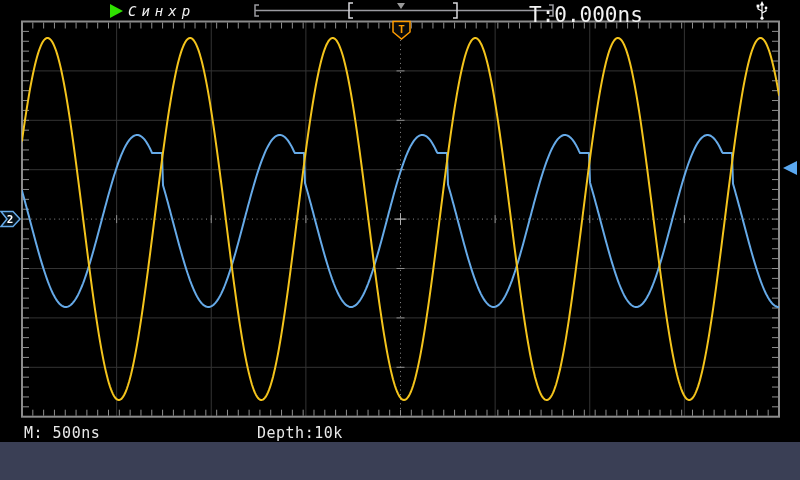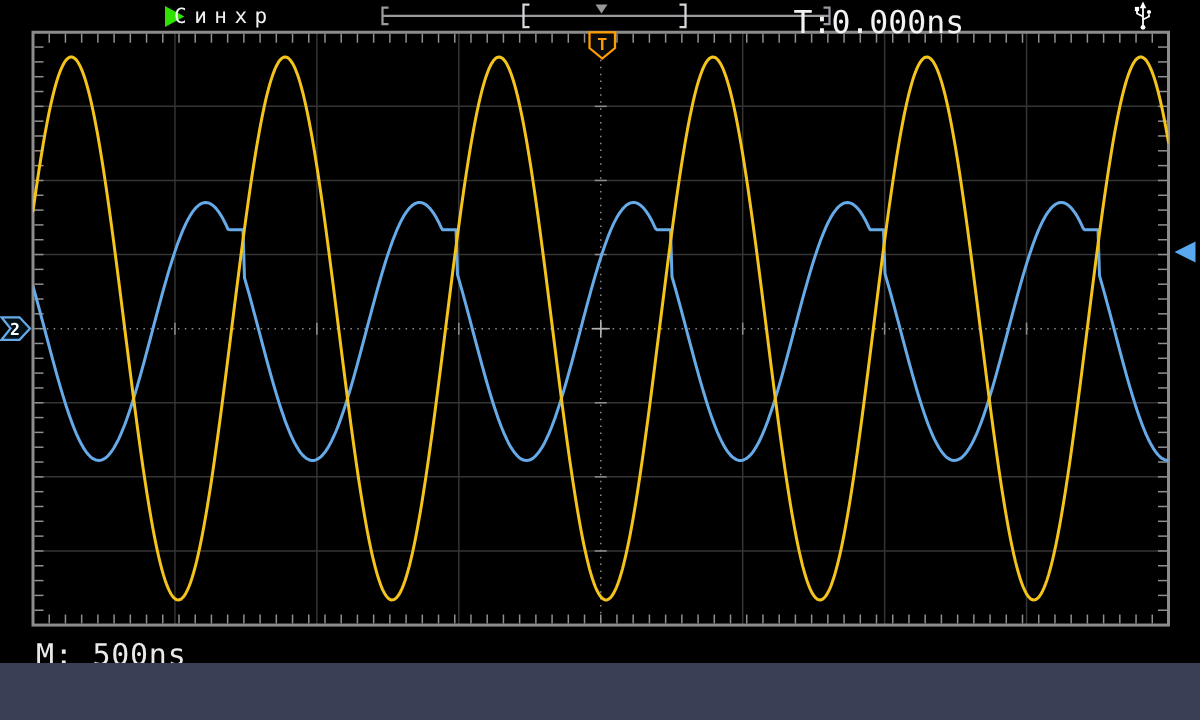--- a/index.html
+++ b/index.html
@@ -3,21 +3,21 @@
 <meta charset="utf-8">
 <style>
   html,body{margin:0;padding:0;background:#111;}
   .screen{position:relative;width:800px;height:480px;background:#000;overflow:hidden;
           font-family:"DejaVu Sans Mono",monospace;-webkit-font-smoothing:none;}
   .abs{position:absolute;white-space:pre;}
   #scope-svg{position:absolute;left:0;top:0;}
   .hdr-text{color:#f2f2f2;font-size:14px;top:3px;}
   .run-tri{width:0;height:0;border-left:13px solid #2fe000;border-top:7px solid transparent;
            border-bottom:7px solid transparent;left:110px;top:4px;}
-  .footer-text{color:#e9e9e9;font-size:20px;top:424px;letter-spacing:0.5px;}
+  .footer-text{color:#e9e9e9;font-size:15px;top:424px;letter-spacing:0.5px;}
   .panel{position:absolute;left:0;top:442px;width:800px;height:38px;background:#3a3f55;}
 </style>
 </head>
 <body>
 
 <div class="screen">
 
   <svg id="scope-svg" width="800" height="480">
       <defs>
         <clipPath id="plotclip">
@@ -303,24 +303,25 @@
         <polygon points="762,1 759.8,5.5 764.2,5.5" fill="#ffffff" stroke="none"></polygon>
         <path d="M762,11 L758,9 L758,7"></path>
         <rect x="756.6" y="4.6" width="2.8" height="2.8" fill="#ffffff" stroke="none"></rect>
         <path d="M762,13 L766,11 L766,9.5"></path>
         <circle cx="766" cy="8" r="1.4" fill="#ffffff" stroke="none"></circle>
         <circle cx="762" cy="18.2" r="1.6" fill="#ffffff" stroke="none"></circle>
       </g>
     </svg>
 
   <div class="abs run-tri"></div>
-  <div class="abs hdr-text" style="left:116px;letter-spacing:5px;">Синхр</div>
+  <div class="abs hdr-text" style="left:128px;letter-spacing:5px;font-style:italic;">Синхр</div>
   <div class="abs hdr-text" style="left:529px;font-size:21px;">T:0.000ns</div>
 
   <div class="abs footer-text" style="left:24px;">M: 500ns</div>
+  <div class="abs footer-text" style="left:257px;">Depth:10k</div>
 
   <div class="panel">
     
     
     
     
 
     
 
     

